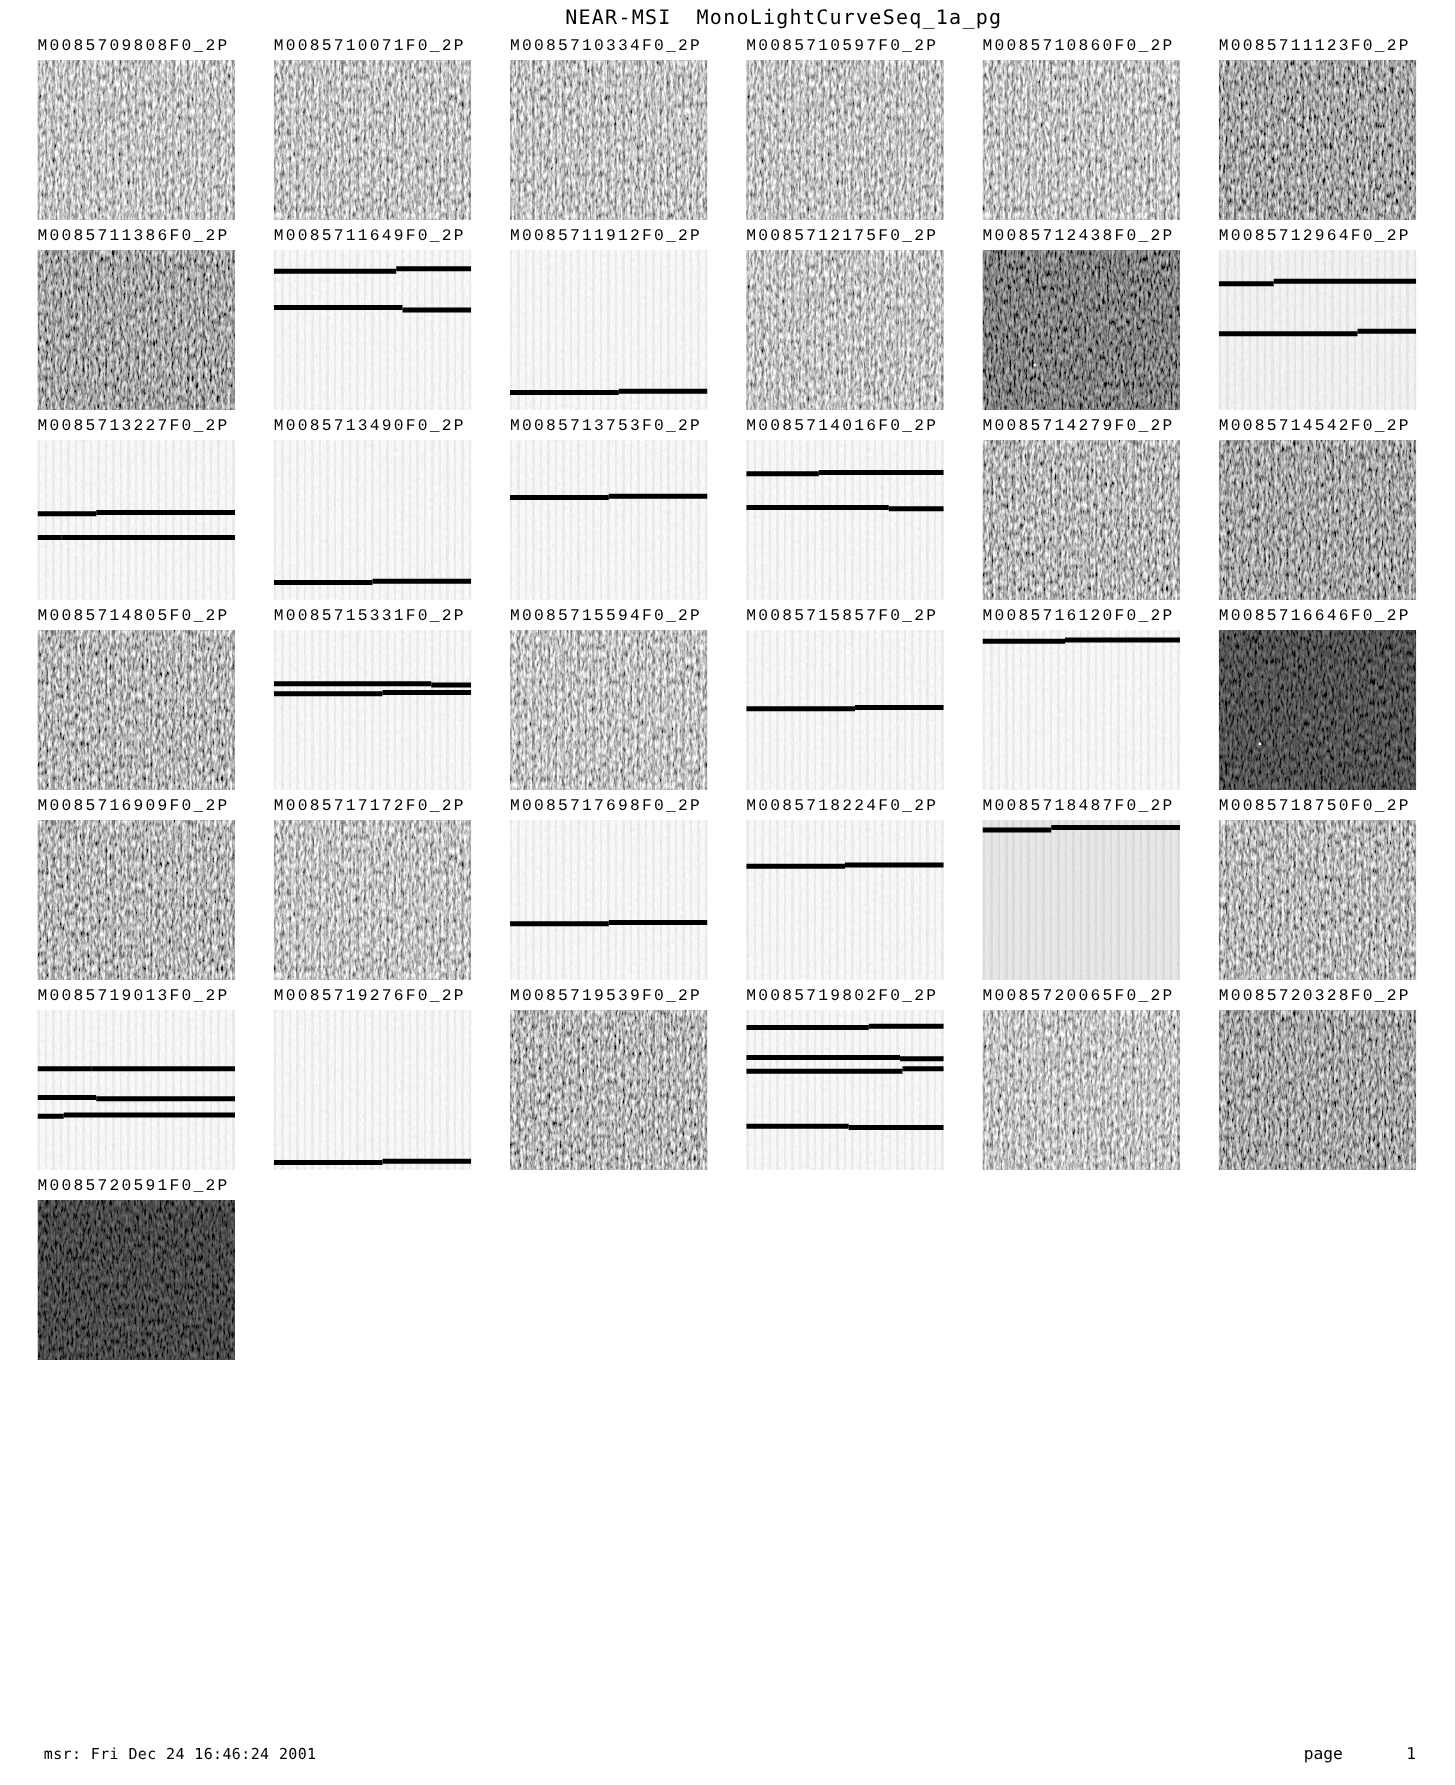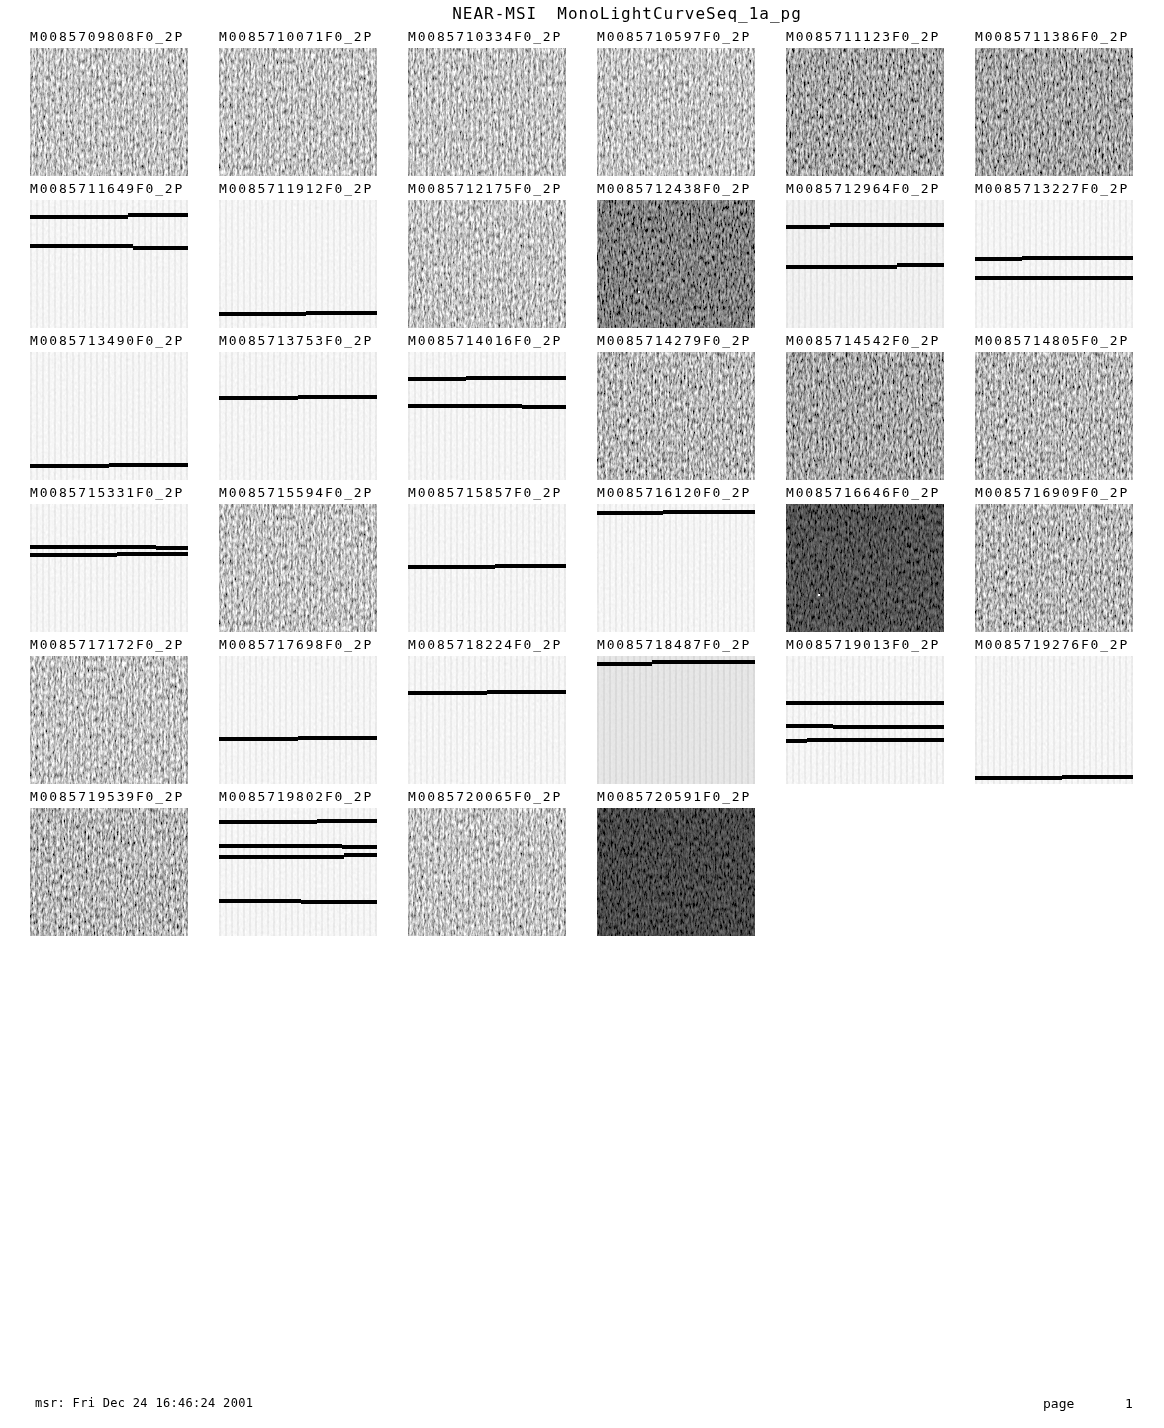--- a/index.html
+++ b/index.html
@@ -6,21 +6,21 @@
   body{font-family:"DejaVu Sans Mono", monospace; color:#000;}
   .page{position:relative;width:1164px;height:1428px;background:#fff;overflow:hidden;}
 
   .title{position:absolute;top:4px;left:0;width:1164px;text-align:center;
          font-size:16px;letter-spacing:1px;white-space:nowrap;
          padding-left:90px;box-sizing:border-box;}
   .title .t1{margin-right:20px;}
 
   .grid{position:absolute;top:28px;left:30px;
         display:grid;grid-template-columns:repeat(6,158px);
-        column-gap:31px;grid-auto-rows:148px;row-gap:4px;}
+        column-gap:31px;grid-auto-rows:148px;row-gap:4px;font-family:Liberation Mono, monospace;}
 
   figure.tile{margin:0;width:158px;}
   .tlabel{font-size:13px;letter-spacing:1.8px;line-height:17px;white-space:nowrap;overflow:hidden;}
   .timg{position:relative;width:158px;height:128px;margin-top:3px;overflow:hidden;background:#eee;}
   svg.nz{position:absolute;left:0;top:0;width:100%;height:100%;display:block;}
   .stripes{position:absolute;left:0;top:0;right:0;bottom:0;pointer-events:none;}
   .s-strong{background:repeating-linear-gradient(90deg, rgba(0,0,0,0.14) 0 2px, rgba(255,255,255,0.05) 2px 4px, rgba(0,0,0,0) 4px 6px);}
   .s-faint{background:repeating-linear-gradient(90deg, rgba(0,0,0,0.05) 0 2px, rgba(255,255,255,0.06) 2px 4px, rgba(0,0,0,0) 4px 6px);}
   .pline{position:absolute;height:4px;background:#000;}
   .speck{position:absolute;width:2px;height:2px;background:#fff;}
@@ -202,20 +202,29 @@
       <figure class="tile">
         <figcaption class="tlabel">M0085710597F0_2P</figcaption>
         <div class="timg">
           <svg class="nz" viewBox="0 0 158 128" preserveAspectRatio="none">
             <rect width="158" height="128" fill="#9a9a9a" filter="url(#f-mid-a)"></rect>
           </svg>
           <div class="stripes s-strong"></div>
         </div>
       </figure>
       <figure class="tile">
+        <figcaption class="tlabel">M0085710860F0_2P</figcaption>
+        <div class="timg">
+          <svg class="nz" viewBox="0 0 158 128" preserveAspectRatio="none">
+            <rect width="158" height="128" fill="#9a9a9a" filter="url(#f-mid-b)"></rect>
+          </svg>
+          <div class="stripes s-strong"></div>
+        </div>
+      </figure>
+      <figure class="tile">
         <figcaption class="tlabel">M0085711123F0_2P</figcaption>
         <div class="timg">
           <svg class="nz" viewBox="0 0 158 128" preserveAspectRatio="none">
             <rect width="158" height="128" fill="#6f6f6f" filter="url(#f-dark-b)"></rect>
           </svg>
           <div class="stripes s-strong"></div>
         </div>
       </figure>
       <figure class="tile">
         <figcaption class="tlabel">M0085711386F0_2P</figcaption>
@@ -451,20 +460,29 @@
       </figure>
       <figure class="tile">
         <figcaption class="tlabel">M0085718487F0_2P</figcaption>
         <div class="timg">
           <svg class="nz" viewBox="0 0 158 128" preserveAspectRatio="none">
             <rect width="158" height="128" fill="#c9c9c9" filter="url(#f-smooth)"></rect>
           </svg>
           <div class="stripes s-faint"></div>
           <div class="pline" style="left:0;width:35%;top:4.5%"></div>
           <div class="pline" style="left:35%;width:65%;top:3.5%"></div>
+        </div>
+      </figure>
+      <figure class="tile">
+        <figcaption class="tlabel">M0085718750F0_2P</figcaption>
+        <div class="timg">
+          <svg class="nz" viewBox="0 0 158 128" preserveAspectRatio="none">
+            <rect width="158" height="128" fill="#8a8a8a" filter="url(#f-mid2-a)"></rect>
+          </svg>
+          <div class="stripes s-strong"></div>
         </div>
       </figure>
       <figure class="tile">
         <figcaption class="tlabel">M0085719013F0_2P</figcaption>
         <div class="timg">
           <svg class="nz" viewBox="0 0 158 128" preserveAspectRatio="none">
             <rect width="158" height="128" fill="#ededed" filter="url(#f-light-b)"></rect>
           </svg>
           <div class="stripes s-faint"></div>
           <div class="pline" style="left:0;width:27%;top:35.5%"></div>
@@ -515,20 +533,29 @@
       <figure class="tile">
         <figcaption class="tlabel">M0085720065F0_2P</figcaption>
         <div class="timg">
           <svg class="nz" viewBox="0 0 158 128" preserveAspectRatio="none">
             <rect width="158" height="128" fill="#9a9a9a" filter="url(#f-mid-a)"></rect>
           </svg>
           <div class="stripes s-strong"></div>
         </div>
       </figure>
       <figure class="tile">
+        <figcaption class="tlabel">M0085720328F0_2P</figcaption>
+        <div class="timg">
+          <svg class="nz" viewBox="0 0 158 128" preserveAspectRatio="none">
+            <rect width="158" height="128" fill="#6f6f6f" filter="url(#f-dark-a)"></rect>
+          </svg>
+          <div class="stripes s-strong"></div>
+        </div>
+      </figure>
+      <figure class="tile">
         <figcaption class="tlabel">M0085720591F0_2P</figcaption>
         <div class="timg">
           <svg class="nz" viewBox="0 0 158 128" preserveAspectRatio="none">
             <rect width="158" height="128" fill="#161616" filter="url(#f-black-b)"></rect>
           </svg>
         </div>
       </figure>
     </div>
 
   <div class="footer-left">msr: Fri Dec 24 16:46:24 2001</div>

